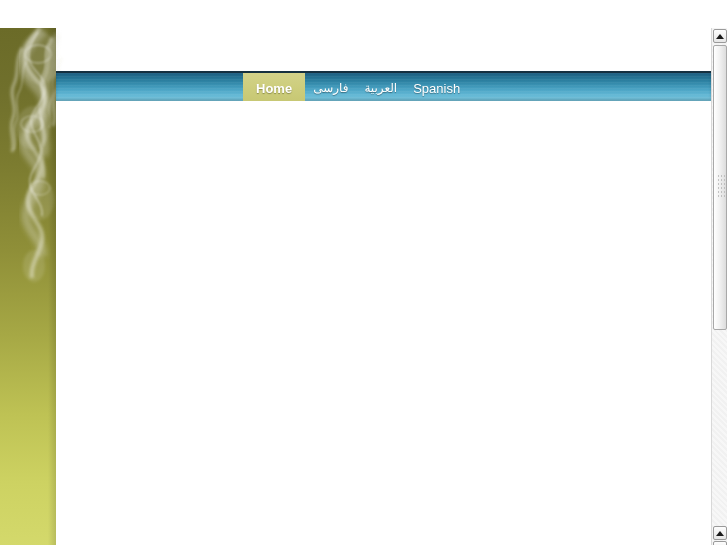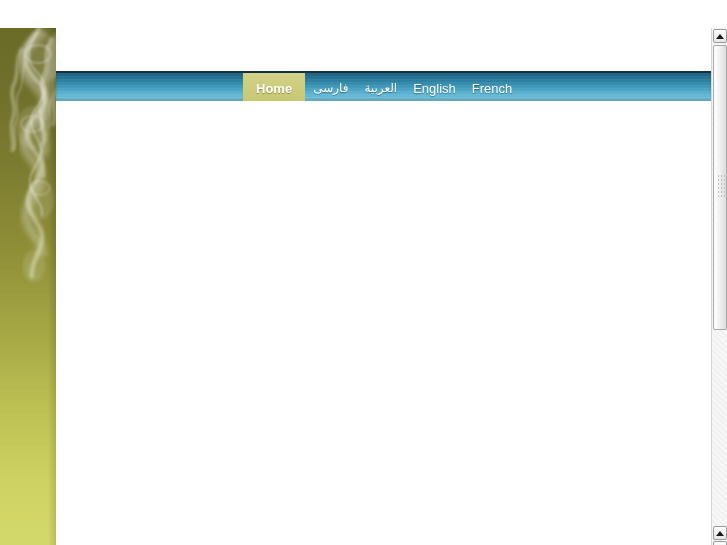--- a/index.html
+++ b/index.html
@@ -318,24 +318,21 @@
           <div class="nav-item active">
               <span>Home</span>
             </div>
           <div class="nav-item rtl">
               <span>فارسی</span>
             </div>
           <div class="nav-item rtl">
               <span>العربية</span>
             </div>
           <div class="nav-item">
-              <span>English</span>
-            </div>
-          <div class="nav-item">
-              <span>French</span>
+              <span>Spanish</span>
             </div>
         </div>
       </div>
     </div>
 
     <div id="content"></div>
 
   </div>
 
   <div id="vsb">

